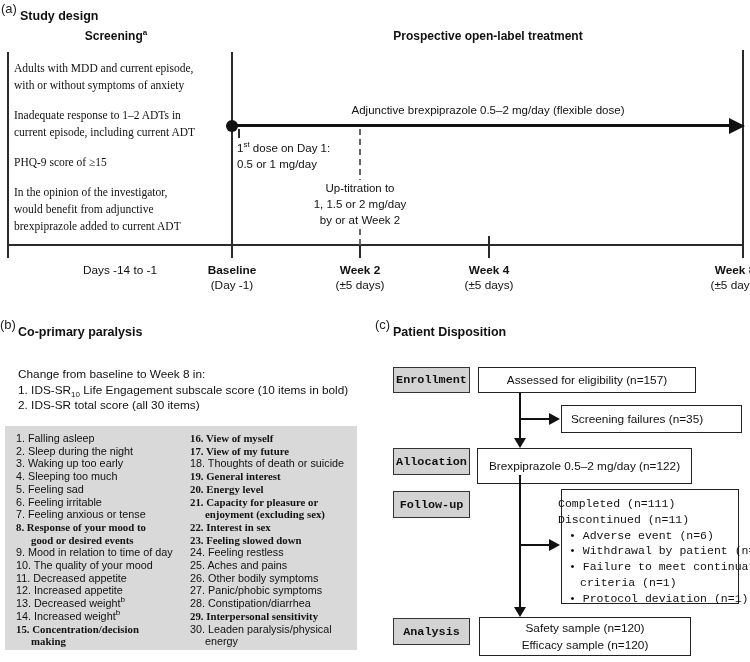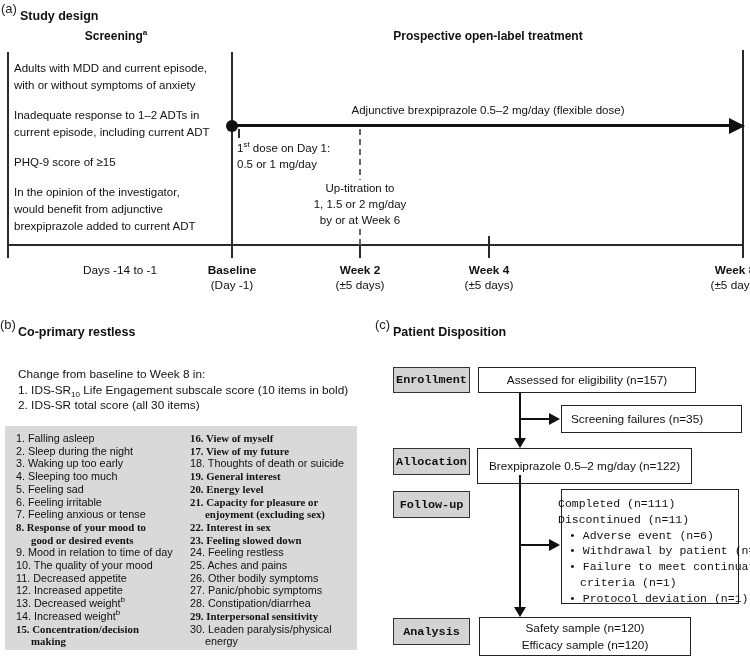--- a/index.html
+++ b/index.html
@@ -17,21 +17,21 @@
   .hline{position:absolute;height:2px;background:#2a2a2a;}
   .dashv{position:absolute;width:0;border-left:2px dashed #666;}
   .dot{position:absolute;width:12px;height:12px;border-radius:50%;background:#111;}
   .arrowhead-right{position:absolute;width:0;height:0;border-left:16px solid #111;
                    border-top:8px solid transparent;border-bottom:8px solid transparent;}
   .small-arrow-right{position:absolute;width:0;height:0;border-left:11px solid #111;
                    border-top:6px solid transparent;border-bottom:6px solid transparent;}
   .small-arrow-down{position:absolute;width:0;height:0;border-top:10px solid #111;
                    border-left:6px solid transparent;border-right:6px solid transparent;}
 
-  .crit-group{margin-bottom:13px;}
+  .crit-group{margin-bottom:13px;font-family:Liberation Serif, serif;}
   .crit-line{font-size:11.5px;line-height:17px;white-space:nowrap;}
   .arrow-label{position:absolute;font-size:11.5px;text-align:center;}
   .note{position:absolute;font-size:11.5px;line-height:16px;white-space:nowrap;}
   .uptit{position:absolute;font-size:11.5px;line-height:16px;text-align:center;background:#fff;}
   .tl-label{position:absolute;width:130px;text-align:center;font-size:11.8px;line-height:15px;}
   .tl-main{font-weight:bold;}
   .tl-main.regular{font-weight:normal;}
   .tl-sub{font-weight:normal;}
 
   
@@ -102,21 +102,21 @@
 
   <div class="note" style="left:237px;top:140px">
     <div><span>1</span><sup>st</sup><span> dose on Day 1:</span></div>
     <div>0.5 or 1 mg/day</div>
   </div>
 
   <div class="dashv" style="left:359px;top:129px;height:116px"></div>
   <div class="uptit" style="left:280px;top:180px;width:160px">
     <div>Up-titration to</div>
     <div>1, 1.5 or 2 mg/day</div>
-    <div>by or at Week 6</div>
+    <div>by or at Week 2</div>
   </div>
 
   <div class="tl-label" style="left:55px;top:263px">
     <div class="tl-main regular">Days -14 to -1</div>
     <div class="tl-sub"></div>
   </div>
   <div class="tl-label" style="left:167px;top:263px">
     <div class="tl-main">Baseline</div>
     <div class="tl-sub">(Day -1)</div>
   </div>
@@ -127,21 +127,21 @@
   <div class="tl-label" style="left:424px;top:263px">
     <div class="tl-main">Week 4</div>
     <div class="tl-sub">(±5 days)</div>
   </div>
   <div class="tl-label" style="left:670px;top:263px">
     <div class="tl-main">Week 8</div>
     <div class="tl-sub">(±5 days)</div>
   </div>
 
   <div class="panel-tag" style="left:0px;top:317px">(b)</div>
-  <div class="panel-title" style="left:18px;top:325px">Co-primary restless</div>
+  <div class="panel-title" style="left:18px;top:325px">Co-primary paralysis</div>
 
   <div class="abs" style="left:18px;top:367px">
     <div class="intro-line">Change from baseline to Week 8 in:</div>
     <div class="intro-line"><span>1. IDS-SR</span><sub>10</sub><span> Life Engagement subscale score (10 items in bold)</span></div>
     <div class="intro-line">2. IDS-SR total score (all 30 items)</div>
   </div>
 
   <div class="ep-box" style="left:5px;top:426px;width:352px;height:224px"></div>
   <div class="ep-col" style="left:16px;top:432px;width:172px">
       <div class="ep-item">

